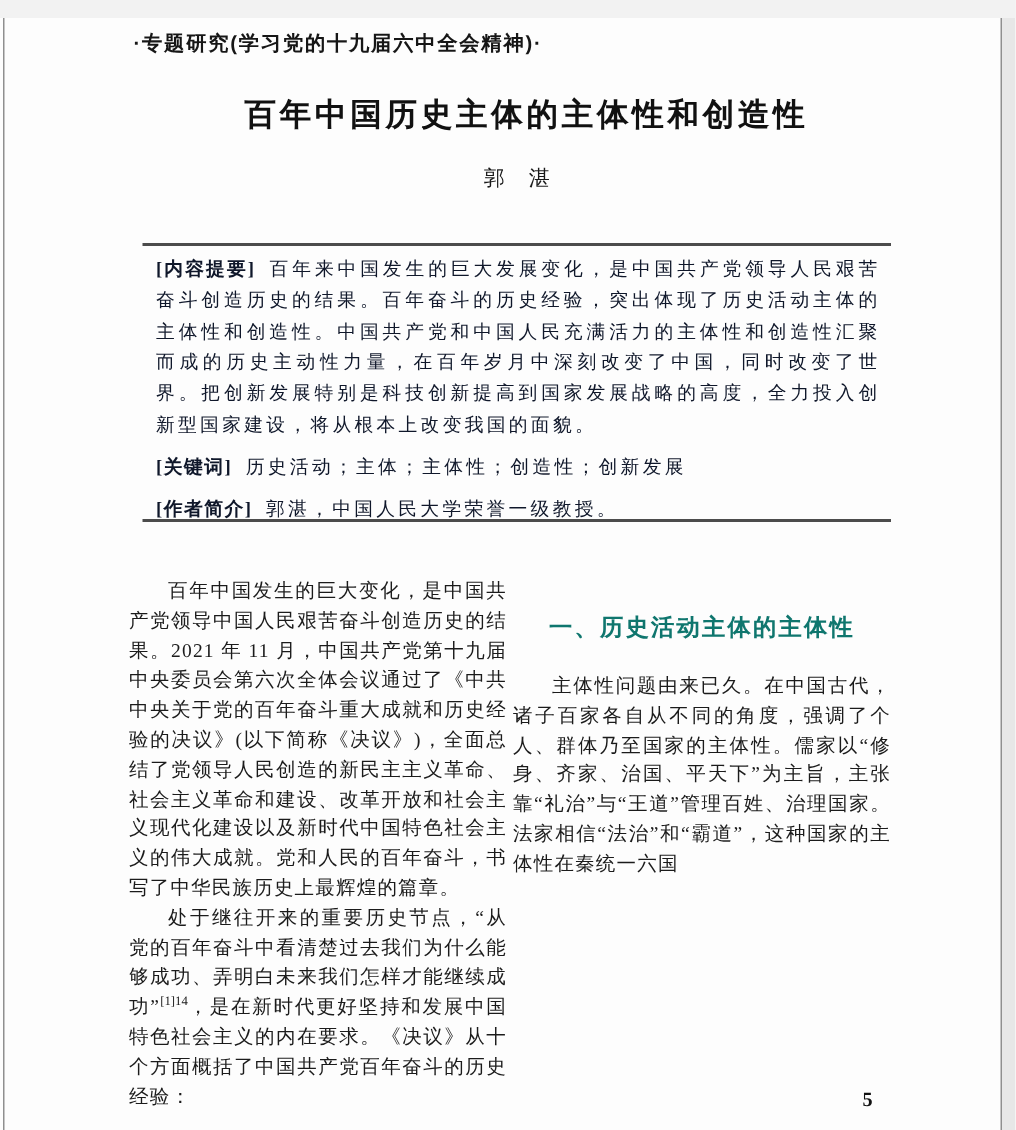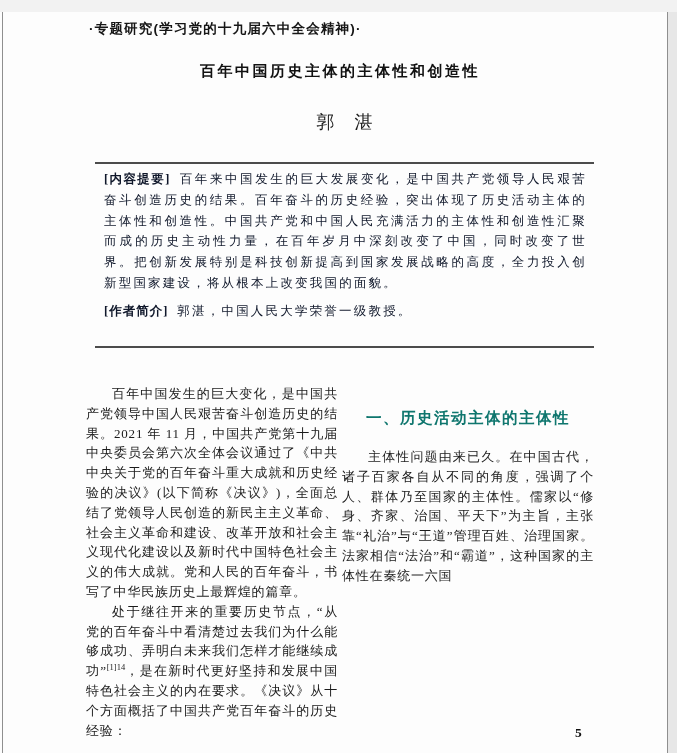--- a/index.html
+++ b/index.html
@@ -16,26 +16,26 @@
   .border-right{position:absolute;left:667px;top:0;bottom:0;width:1px;background:#8f8f8f;}
   .right-gutter{position:absolute;left:668px;right:0;top:0;bottom:0;background:#e7e7e7;}
 
   .col-header{
     position:absolute;left:89px;top:8px;
     font-family:"Liberation Sans","DejaVu Sans",sans-serif;
     font-size:13.5px;font-weight:bold;letter-spacing:1.2px;color:#161616;
     white-space:nowrap;
   }
   .title{
-    position:absolute;left:80px;top:50px;width:520px;
-    text-align:center;font-size:15px;font-weight:bold;letter-spacing:2.5px;color:#111;
+    position:absolute;left:91px;top:50px;width:520px;
+    text-align:center;font-size:21px;font-weight:bold;letter-spacing:2.5px;color:#111;
   }
   .author{
     position:absolute;left:85px;top:98px;width:520px;
-    text-align:center;font-size:18px;letter-spacing:1px;color:#1a1a1a;
+    text-align:center;font-size:14px;letter-spacing:1px;color:#1a1a1a;
   }
 
   .rule{position:absolute;left:95px;width:499px;height:2px;background:#4c4c4c;}
   .rule-top{top:150px;}
   .rule-bottom{top:334px;}
 
   .abstract{position:absolute;left:104px;top:157px;width:483px;}
   .abstract p{
     margin:0;font-size:12.5px;line-height:20.8px;letter-spacing:2.2px;
     text-align:justify;word-break:break-all;color:#0f172a;
@@ -74,20 +74,21 @@
   <div class="col-header">·专题研究(学习党的十九届六中全会精神)·</div>
 
   <h1 class="title" style="margin:0;">百年中国历史主体的主体性和创造性</h1>
 
   <div class="author">郭　湛</div>
 
   <div class="rule rule-top"></div>
 
   <div class="abstract">
     <p><span class="blabel">[内容提要]</span><span>百年来中国发生的巨大发展变化，是中国共产党领导人民艰苦奋斗创造历史的结果。百年奋斗的历史经验，突出体现了历史活动主体的主体性和创造性。中国共产党和中国人民充满活力的主体性和创造性汇聚而成的历史主动性力量，在百年岁月中深刻改变了中国，同时改变了世界。把创新发展特别是科技创新提高到国家发展战略的高度，全力投入创新型国家建设，将从根本上改变我国的面貌。</span></p>
+    <p class="gap"><span class="blabel">[关键词]</span><span>历史活动；主体；主体性；创造性；创新发展</span></p>
     <p class="gap"><span class="blabel">[作者简介]</span><span>郭湛，中国人民大学荣誉一级教授。</span></p>
   </div>
 
   <div class="rule rule-bottom"></div>
 
   <div class="body-cols">
     <div class="col">
       <p class="indent">百年中国发生的巨大变化，是中国共产党领导中国人民艰苦奋斗创造历史的结果。2021 年 11 月，中国共产党第十九届中央委员会第六次全体会议通过了《中共中央关于党的百年奋斗重大成就和历史经验的决议》(以下简称《决议》)，全面总结了党领导人民创造的新民主主义革命、社会主义革命和建设、改革开放和社会主义现代化建设以及新时代中国特色社会主义的伟大成就。党和人民的百年奋斗，书写了中华民族历史上最辉煌的篇章。</p>
       <p class="indent"><span>处于继往开来的重要历史节点，“从党的百年奋斗中看清楚过去我们为什么能够成功、弄明白未来我们怎样才能继续成功”</span><sup class="citation-sup">[1]14</sup><span>，是在新时代更好坚持和发展中国特色社会主义的内在要求。《决议》从十个方面概括了中国共产党百年奋斗的历史经验：</span></p>
     </div>

